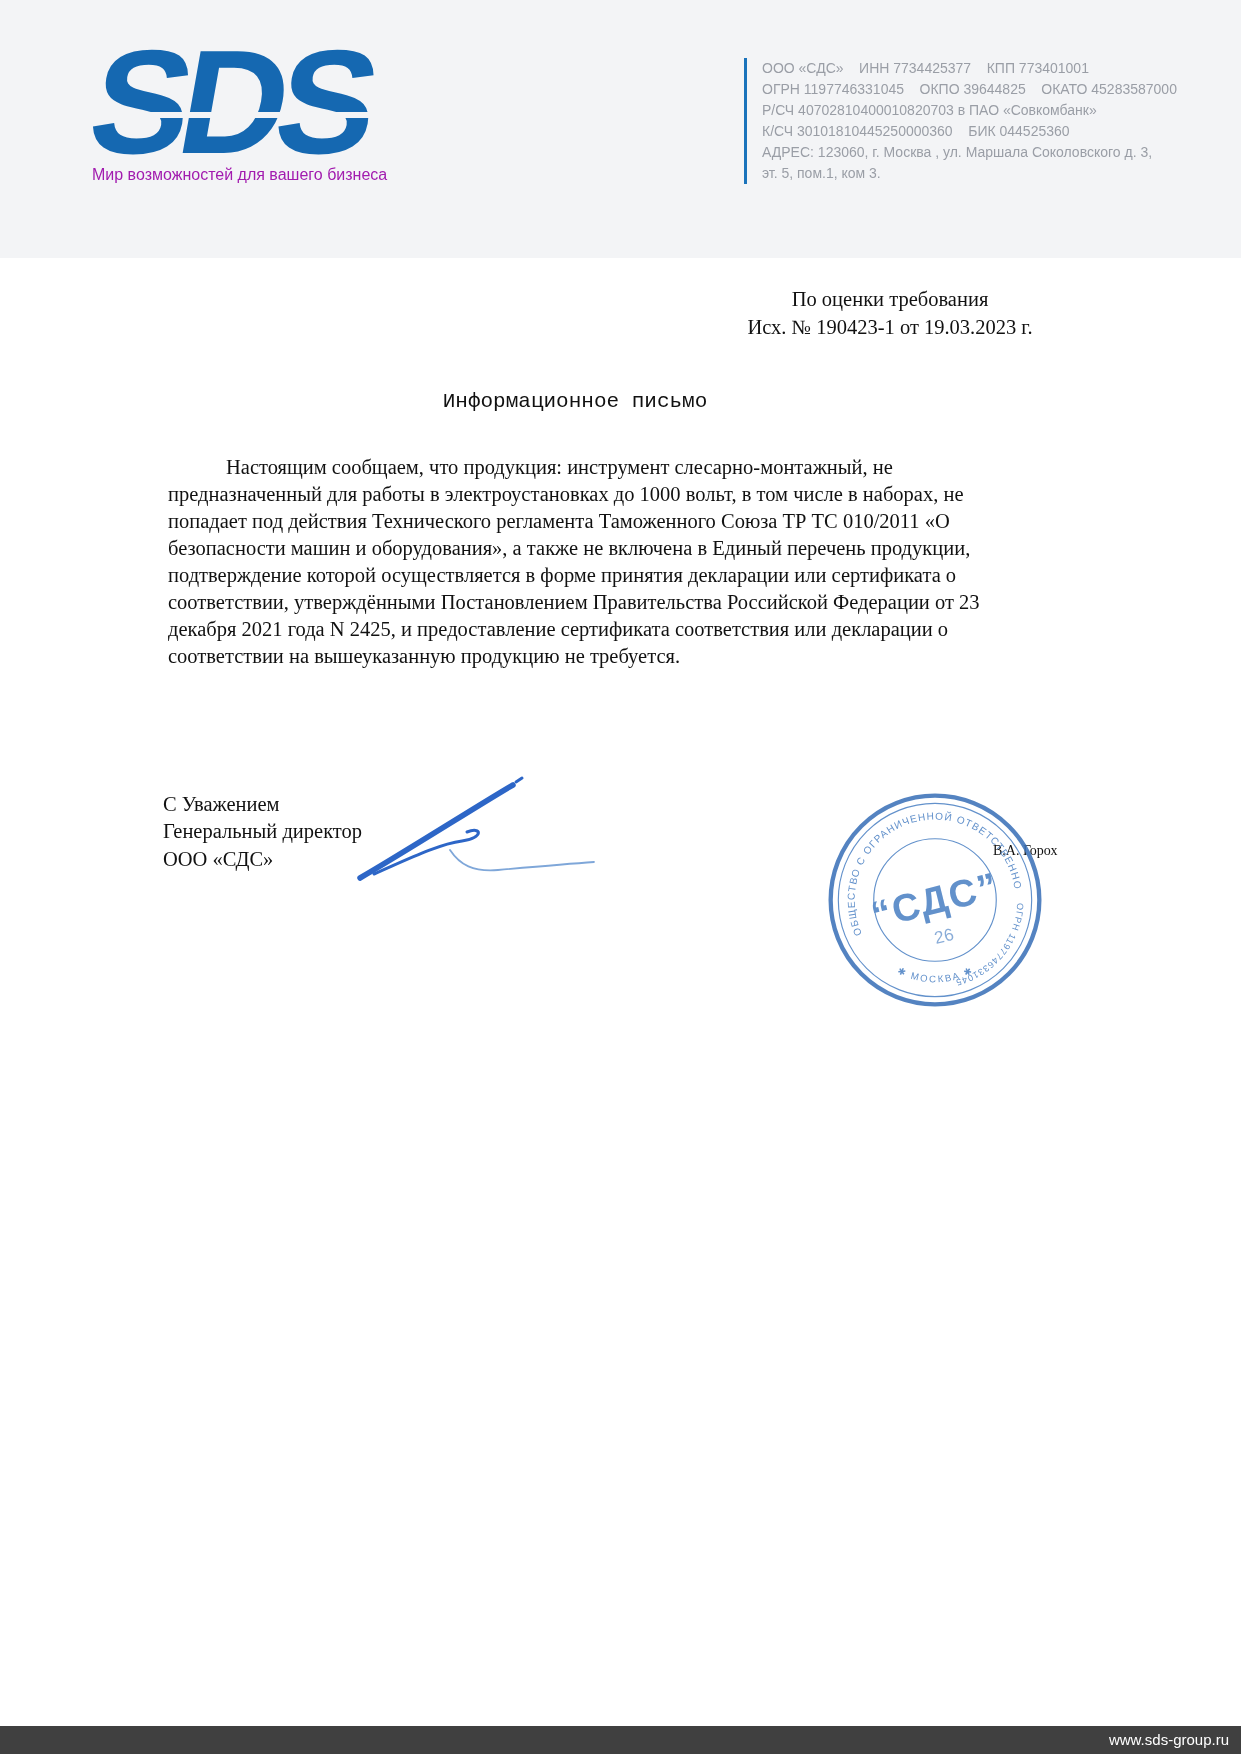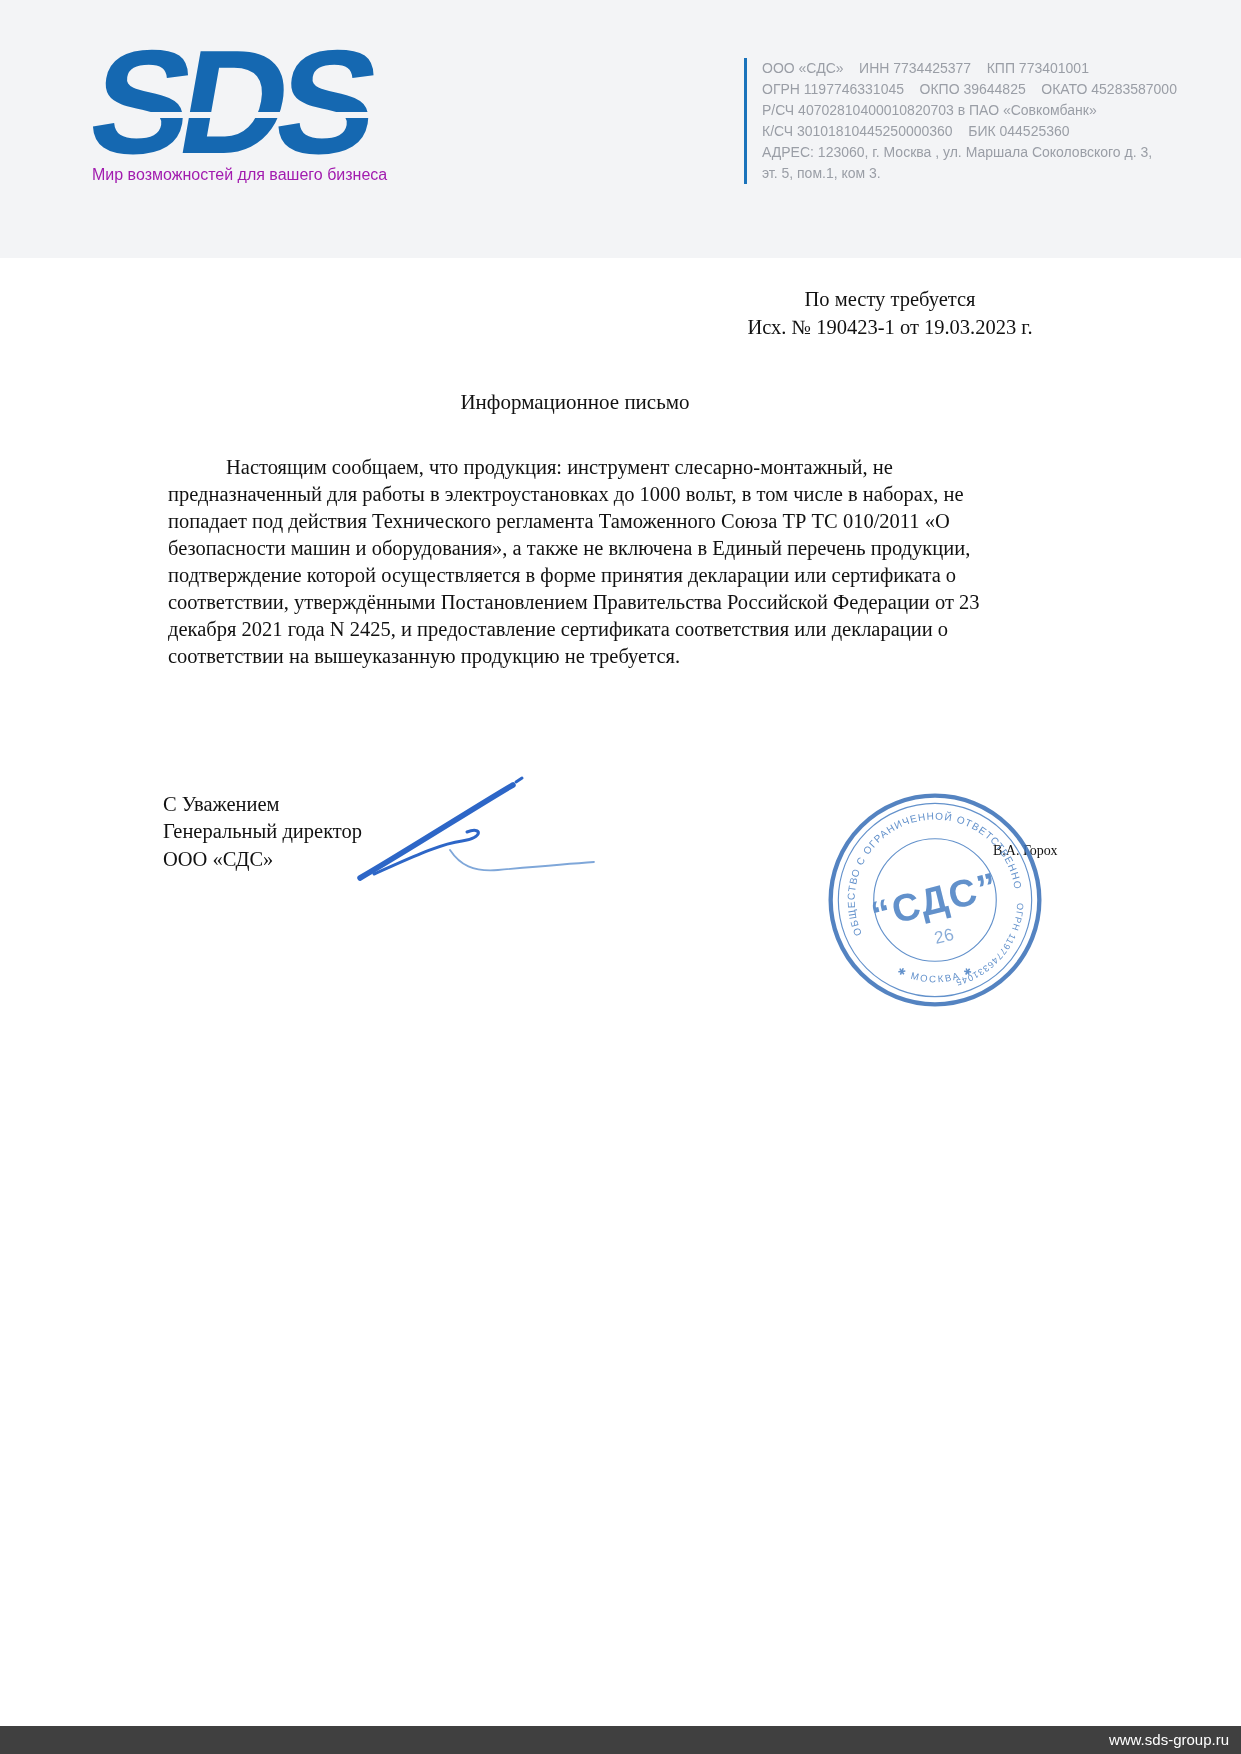--- a/index.html
+++ b/index.html
@@ -12,21 +12,21 @@
              letter-spacing:-10px;color:#1568b1;transform:skewX(-10deg);}
   .logo-stripe{position:absolute;left:90px;top:112px;width:282px;height:6px;background:#f3f4f6;}
   .tagline{position:absolute;left:92px;top:166px;font-family:"Liberation Sans", sans-serif;
            font-size:16px;color:#a21caf;}
   .details{position:absolute;left:733px;top:58px;width:470px;border-left:3px solid #1a73bb;
            padding-left:15px;font-family:"Liberation Sans", sans-serif;font-size:14px;
            line-height:21px;color:#9a9ea6;white-space:pre-wrap;margin-left:11px;}
   
   .reference{position:absolute;left:730px;top:286px;width:320px;text-align:center;
              font-size:20.5px;line-height:27.5px;}
-  .title{position:absolute;left:160px;top:390px;width:830px;text-align:center;font-size:21px;}
+  .title{position:absolute;left:160px;top:390px;width:830px;text-align:center;font-size:21px;font-family:Liberation Mono, monospace;}
   .body{position:absolute;left:160px;top:446px;width:880px;font-size:20.5px;line-height:27px;}
   .body p{margin:8px;white-space:pre-line;}
   .body p.indent{text-indent:58px;}
   .signoff{position:absolute;left:163px;top:791px;font-size:20.5px;line-height:27.3px;
            white-space:pre-line;}
   .signer-name{position:absolute;left:993px;top:843px;font-size:14px;}
   
   .signature{position:absolute;left:340px;top:770px;}
   .stamp{position:absolute;left:823px;top:788px;opacity:.88;}
   .stamp text, .stamp textPath{font-family:"Liberation Sans", sans-serif;fill:#4d82c4;}
@@ -51,21 +51,21 @@
     <div class="tagline">Мир возможностей для вашего бизнеса</div>
     <div class="details">ООО «СДС»    ИНН 7734425377    КПП 773401001
 ОГРН 1197746331045    ОКПО 39644825    ОКАТО 45283587000
 Р/СЧ 40702810400010820703 в ПАО «Совкомбанк»
 К/СЧ 30101810445250000360    БИК 044525360
 АДРЕС: 123060, г. Москва , ул. Маршала Соколовского д. 3,
 эт. 5, пом.1, ком 3.</div>
   </div>
 
   <div class="reference">
-    <div>По месту требуется</div>
+    <div>По оценки требования</div>
     <div>Исх. № 190423-1 от 19.03.2023 г.</div>
   </div>
 
   <div class="title">Информационное письмо</div>
 
   <div class="body">
     <p class="indent">Настоящим сообщаем, что продукция: инструмент слесарно-монтажный, не
 предназначенный для работы в электроустановках до 1000 вольт, в том числе в наборах, не
 попадает под действия Технического регламента Таможенного Союза ТР ТС 010/2011 «О
 безопасности машин и оборудования», а также не включена в Единый перечень продукции,

